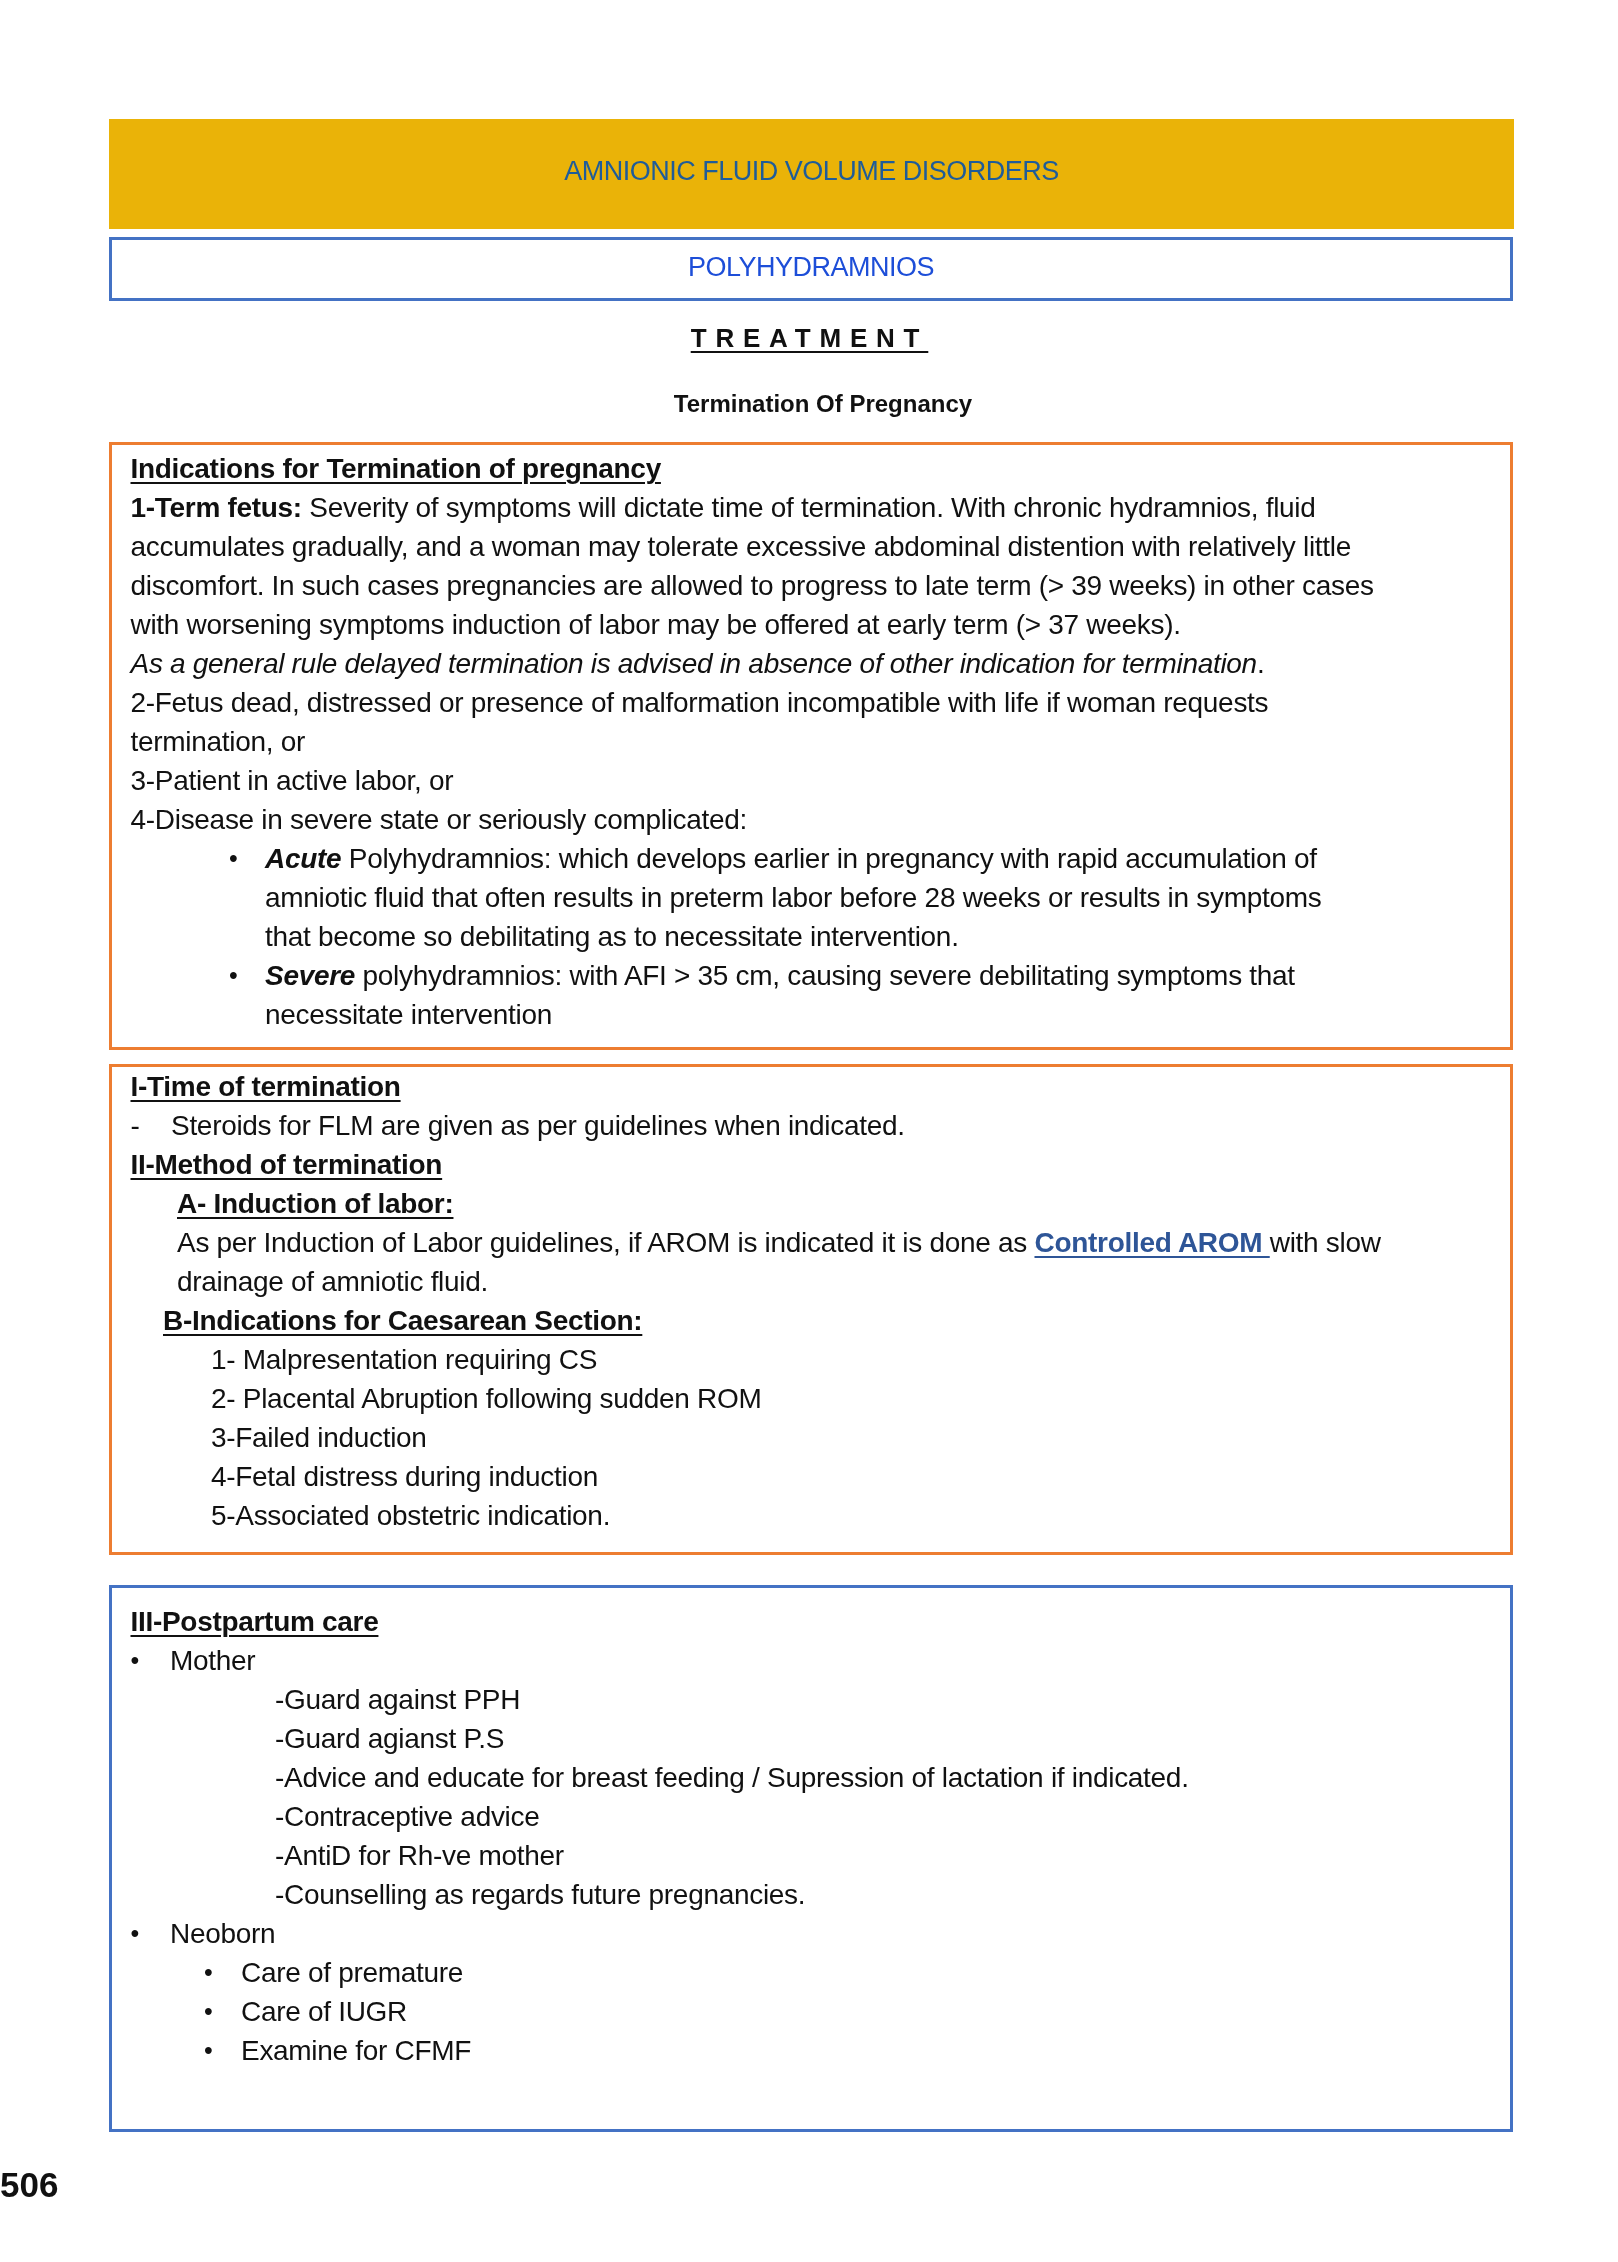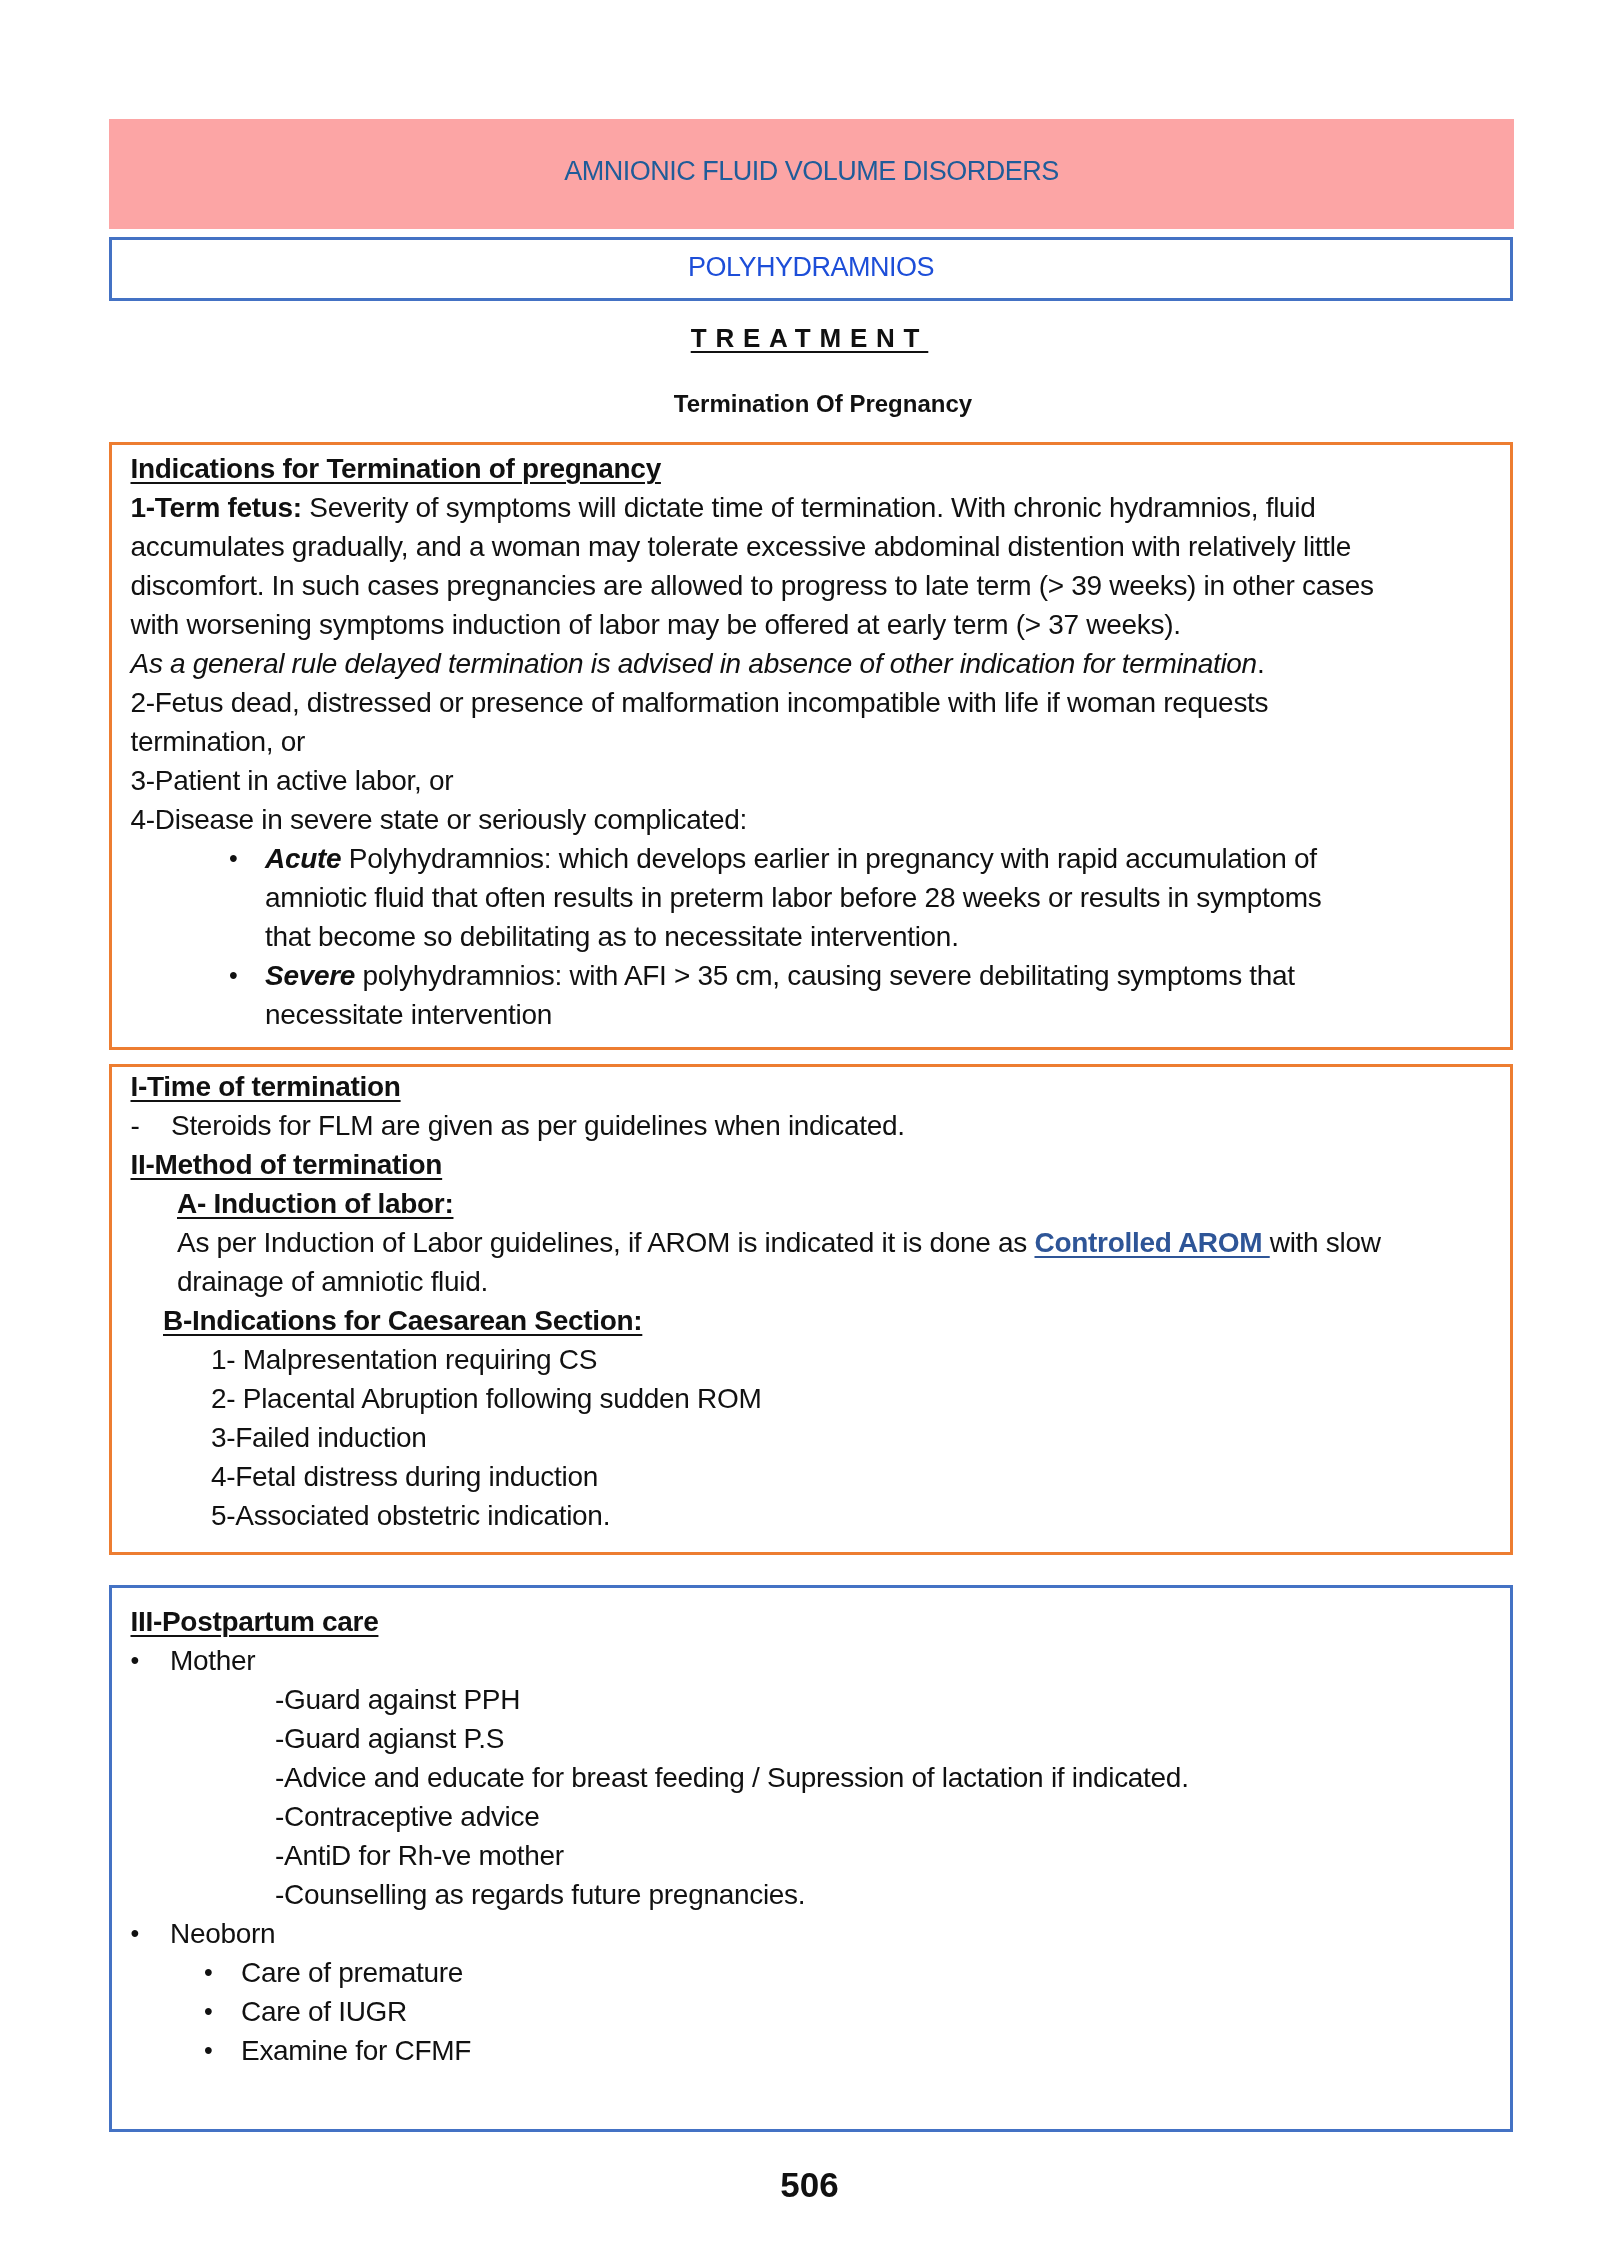--- a/index.html
+++ b/index.html
@@ -1,38 +1,38 @@
 <!DOCTYPE html>
 <html><head>
 <meta charset="utf-8">
 <style>
   html, body { margin: 0; padding: 0; background: #ffffff; }
   body { width: 1619px; height: 2263px; position: relative; overflow: hidden;
          font-family: "Liberation Sans", "DejaVu Sans", sans-serif; color: #111; }
   .abs { position: absolute; }
-  .band { left: 109px; top: 119px; width: 1405px; height: 110px; background: #fca5a5; }
+  .band { left: 109px; top: 119px; width: 1405px; height: 110px; background: #eab308; }
   .band-title { position: absolute; left: 0; right: 0; top: 37px; text-align: center;
                 font-size: 27px; color: #1F5C99; font-weight: normal; letter-spacing: -0.5px; }
   .sub-box { left: 109px; top: 237px; width: 1398px; height: 58px; border: 3.9px solid #4472C4; }
   .sub-title { position: absolute; left: 0; right: 0; top: 11.7px; text-align: center;
                font-size: 27px; color: #1d4ed8; letter-spacing: -0.5px; }
   .treat { left: 0; width: 1619px; top: 323px; text-align: center; font-size: 26px; font-weight: bold;
            letter-spacing: 8.8px; }
   .treat span { text-decoration: underline; text-underline-offset: 3.9px; text-decoration-thickness: 2px; }
   .top-title { left: 0; width: 1619px; top: 390px; text-align: center; font-size: 24px; font-weight: bold; padding-left: 27px; box-sizing: border-box; }
   .box { left: 109px; width: 1398px; border: 3.9px solid #ED7D31; box-sizing: content-box; }
   .box.blue { border-color: #4472C4; }
   .line { position: absolute; font-size: 28px; line-height: 39px; white-space: nowrap; letter-spacing: -0.3px; }
   .u { text-decoration: underline; text-underline-offset: 3.9px; text-decoration-thickness: 2px; font-weight: bold; }
   .b { font-weight: bold; }
   .i { font-style: italic; }
   .bi { font-weight: bold; font-style: italic; }
   .link { color: #2E5597; text-decoration: underline; font-weight: bold; text-underline-offset: 3.9px; text-decoration-thickness: 2px; }
   .bullet { position: absolute; font-size: 25px; line-height: 39px; }
-  .pageno { left: 0; width: 1619px; top: 2165px; text-align: center; font-size: 35px; font-weight: bold; }
+  .pageno { left: 0; width: 1619px; top: 2165px; text-align: left; font-size: 35px; font-weight: bold; }
 </style>
 </head>
 <body>
 
 <div class="abs band">
   <div class="band-title">AMNIONIC FLUID VOLUME DISORDERS</div>
 </div>
 
 <div class="abs sub-box">
   <div class="sub-title">POLYHYDRAMNIOS</div>

